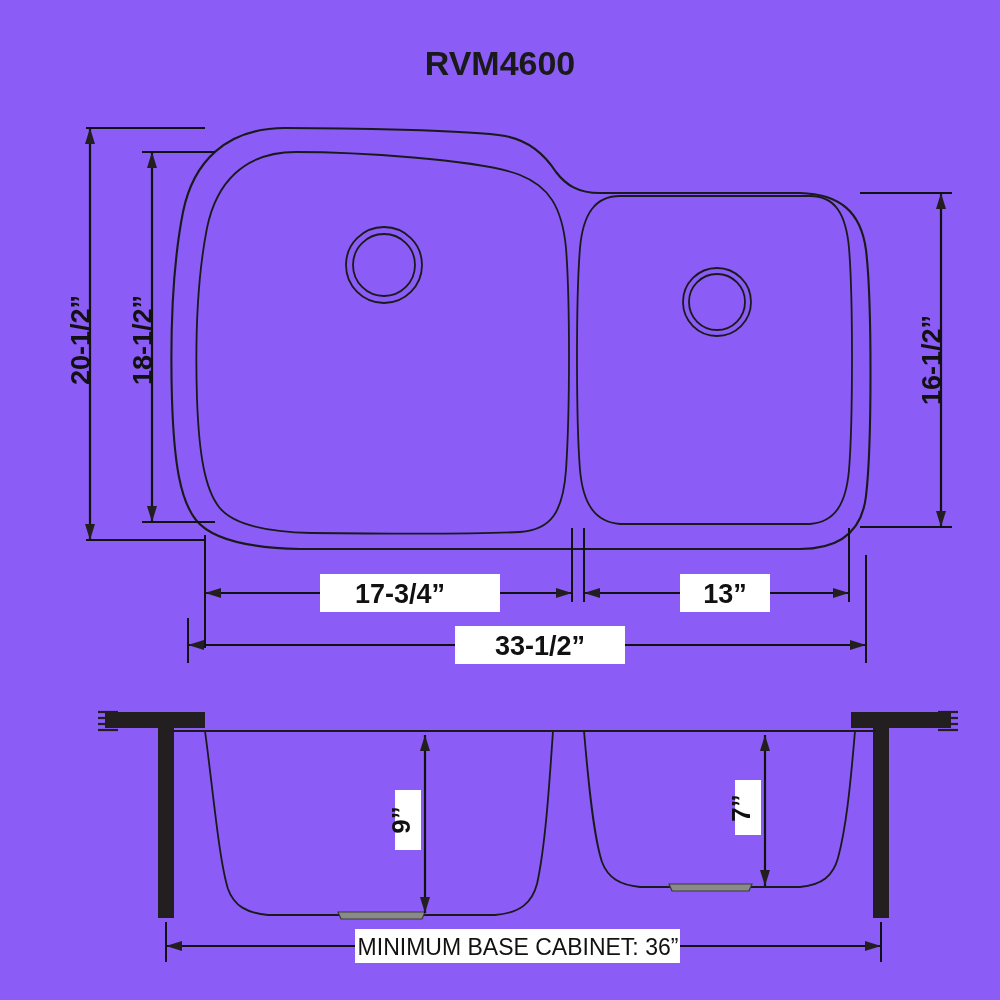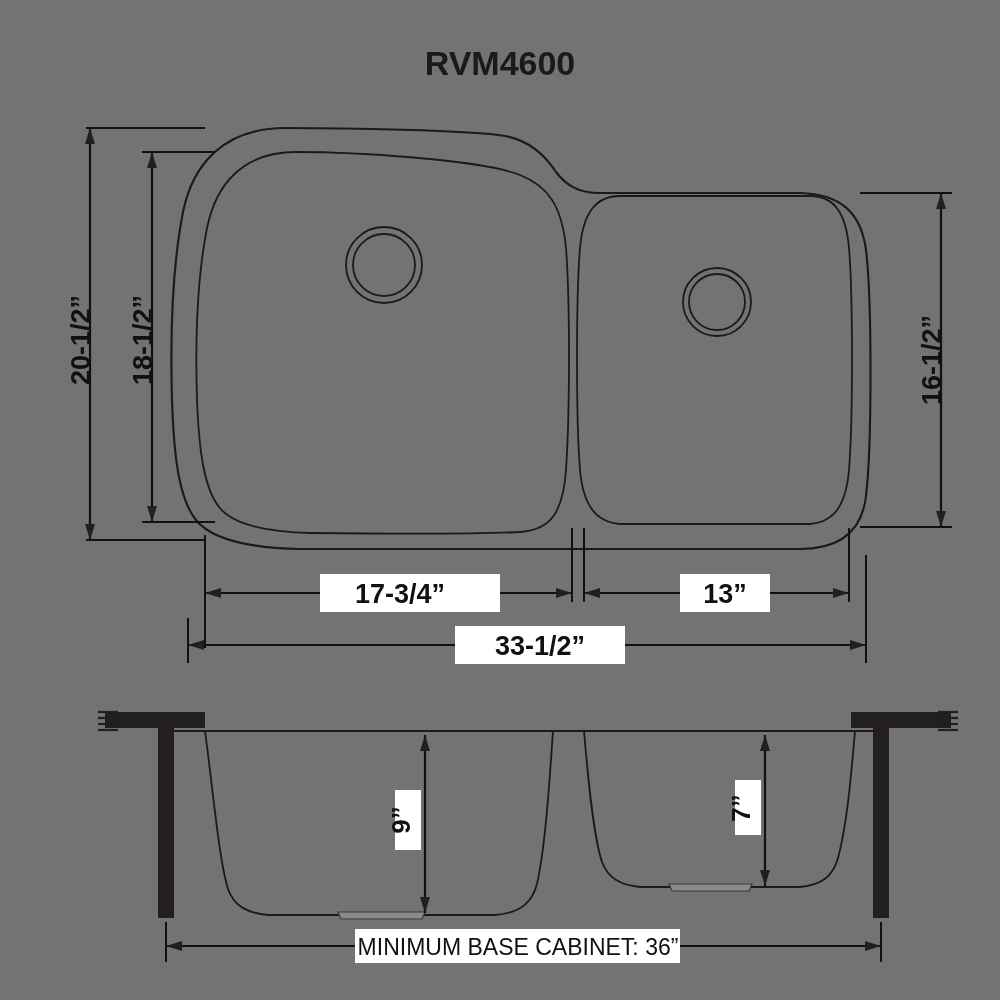--- a/index.html
+++ b/index.html
@@ -12,21 +12,21 @@
     width: 1000px;
     height: 1000px;
     font-family: "Liberation Sans", sans-serif;
     position: relative;
     overflow: hidden;
   }
   #spec-root {
     position: relative;
     width: 1000px;
     height: 1000px;
-    background: #737373;
+    background: #8b5cf6;
   }
   .drawing-svg {
     position: absolute;
     top: 0;
     left: 0;
     width: 1000px;
     height: 1000px;
     display: block;
   }
   .title-text {

